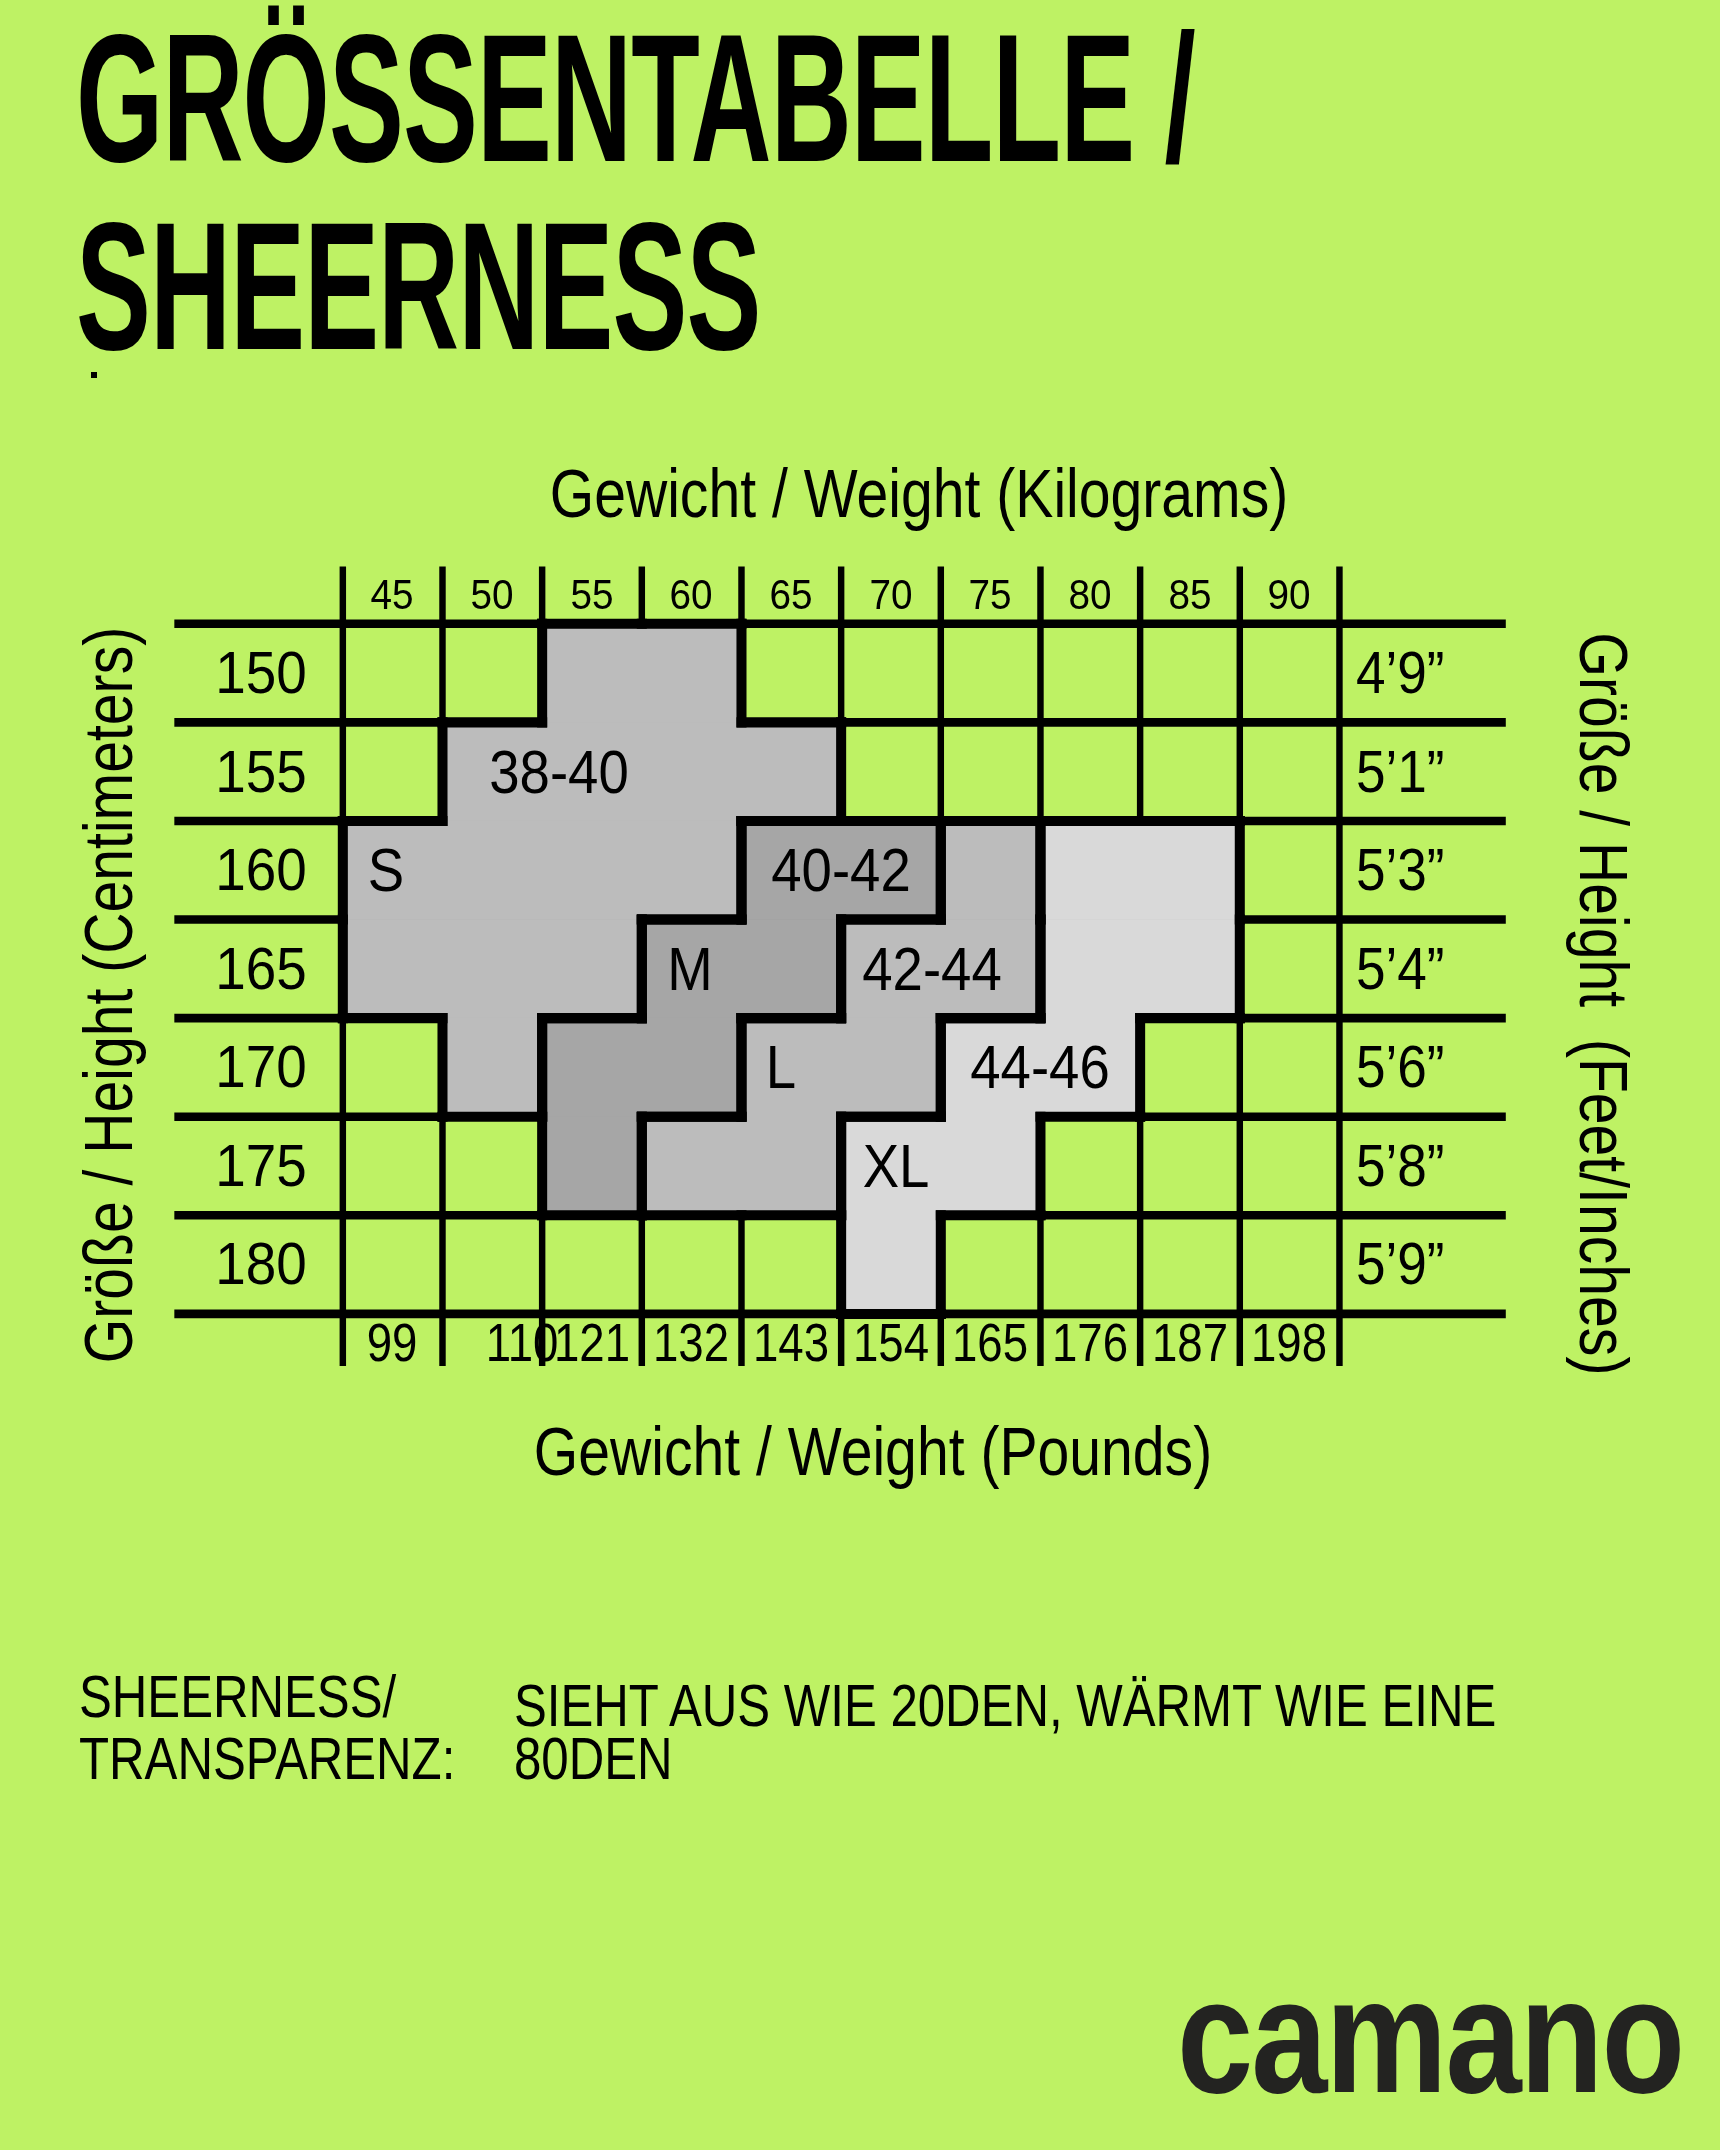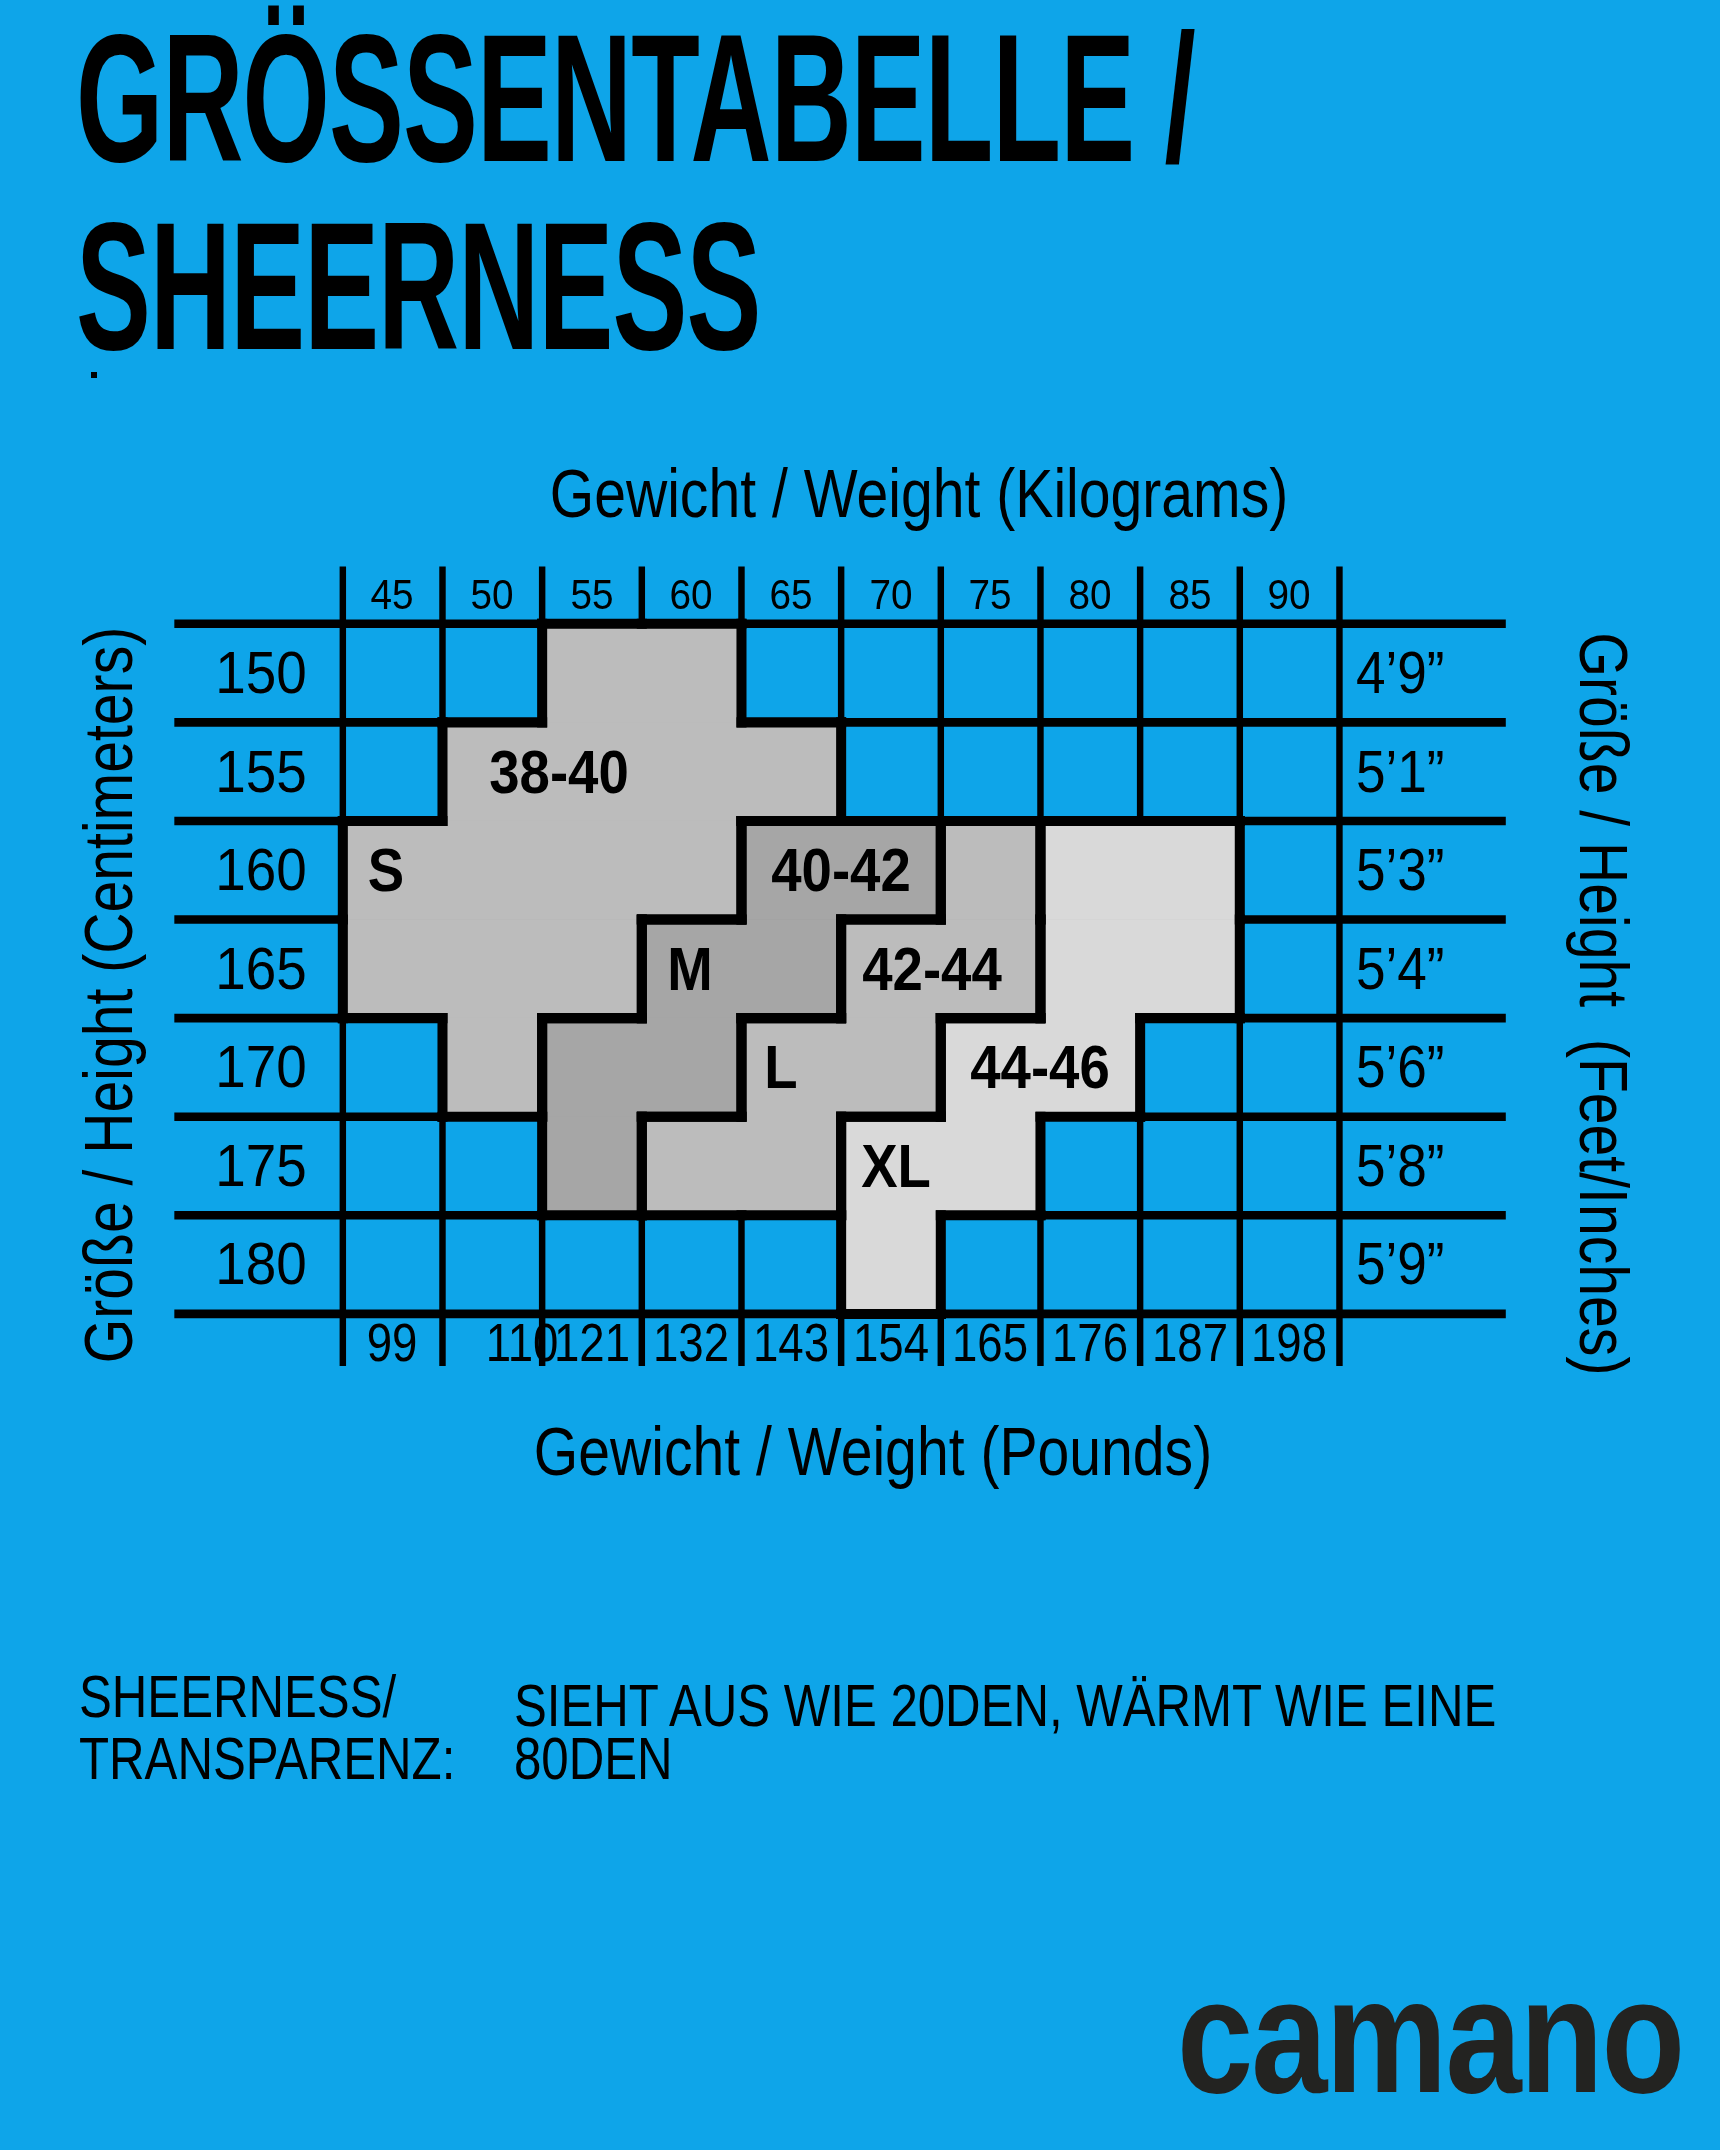--- a/index.html
+++ b/index.html
@@ -1,17 +1,17 @@
 <!DOCTYPE html>
 <html style="font-size:11.5px"><head>
 <meta charset="utf-8">
 <style>
   html,body{margin:0;padding:0;background:#fff;}
   body{width:1721px;height:2151px;font-family:"Liberation Sans",sans-serif;color:#000;}
-  .page{position:relative;width:1721px;height:2151px;background:#0ea5e9;overflow:hidden;}
+  .page{position:relative;width:1721px;height:2151px;background:#bef264;overflow:hidden;}
   svg.grid{position:absolute;left:0;top:0;width:1721px;height:2151px;}
 
   
   .sq{display:inline-block;white-space:pre;transform-origin:left center;}
 
   
   .title{position:absolute;left:76px;top:4.3px;font-size:181px;line-height:188px;
          font-weight:bold;letter-spacing:-1.4px;}
   .title .sq{transform:scaleX(0.62);}
   .title-dot{position:absolute;left:91px;top:372px;width:5.7px;height:5.7px;background:#000;}
@@ -23,21 +23,21 @@
   .axis-title.right{transform:translate(-50%,-50%) rotate(90deg);}
 
   
   .lbl{position:absolute;line-height:1;transform:translate(-50%,-50%);white-space:pre;}
   .lbl .sq{transform-origin:center;}
   .lbl.kg{font-size:43px;text-align:center;}   .lbl.kg .sq{transform:scaleX(0.90);}
   .lbl.lbs{font-size:53px;}  .lbl.lbs .sq{transform:scaleX(0.86);}
   .lbl.cm{font-size:59px;}   .lbl.cm .sq{transform:scaleX(0.93);}
   .lbl.ft{font-size:59px;transform:translate(0,-50%);}
   .lbl.ft .sq{transform-origin:left center;transform:scaleX(0.90);}
-  .lbl.region{font-size:62px;font-weight:bold;} .lbl.region .sq{transform:scaleX(0.88);}
+  .lbl.region{font-size:62px;} .lbl.region .sq{transform:scaleX(0.88);}
 
   
   .note-line{position:absolute;font-size:60px;line-height:1;}
   .note-line .sq{transform:scaleX(0.82);}
 
   
   .logo{position:absolute;left:1177px;top:1954px;font-size:163px;line-height:1;
         font-weight:bold;letter-spacing:-2.2px;color:#232321;}
   .logo .sq{transform:scaleX(0.84);}
 </style>

